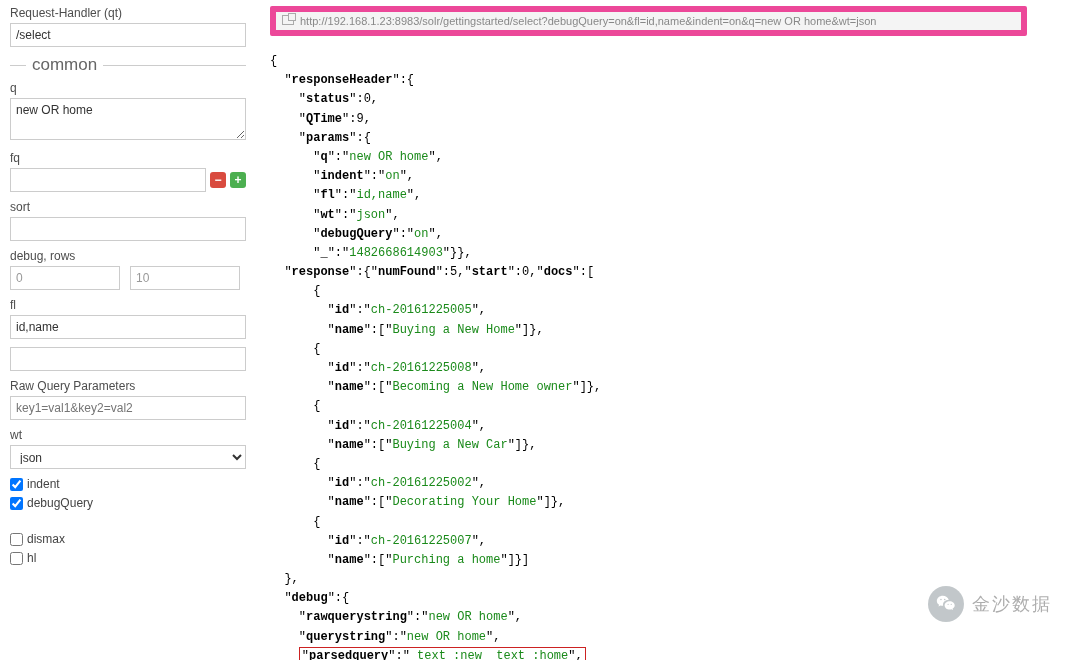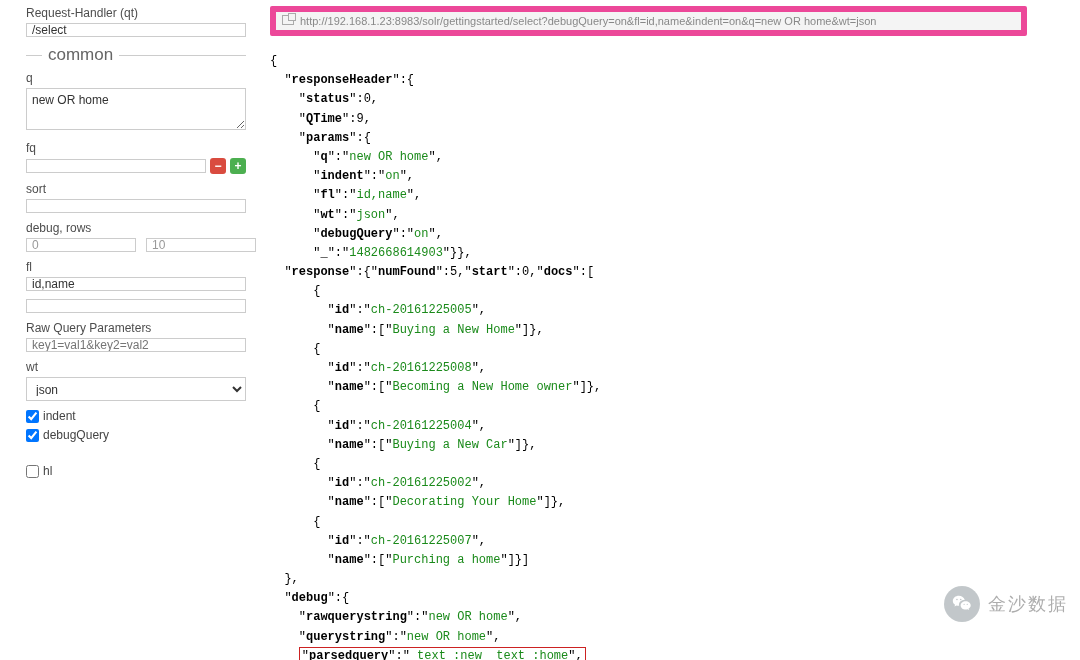--- a/index.html
+++ b/index.html
@@ -1,22 +1,22 @@
 <!DOCTYPE html>
 <html><head>
 <meta charset="utf-8">
 <style>
 * { box-sizing: border-box; margin: 0; padding: 0; }
 body { font-family: Arial, Helvetica, sans-serif; font-size: 12px; color: #333; background: #fff; display: flex; width: 1080px; height: 660px; overflow: hidden; }
-.left-panel { width: 256px; padding: 6px 10px 6px 26px; border-right: 0; flex-shrink: 0; }
+.left-panel { width: 256px; padding: 6px 10px 6px 10px; border-right: 0; flex-shrink: 0; }
 .right-panel { flex: 1; padding: 6px 0 0 14px; overflow: hidden; position: relative; }
 .field-group { margin-bottom: 8px; }
 .field-label { color: #4d4d4d; font-size: 12px; margin-bottom: 3px; display: block; }
 .input-text, .textarea, .select { width: 100%; font-size: 12px; padding: 4px 5px; border: 1px solid #ccc; background: #fff; color: #333; font-family: inherit; }
-.input-text { height: 14px; }
+.input-text { height: 24px; }
 .input-small { width: 110px; }
 .input-row { display: flex; gap: 10px; }
 .textarea { height: 42px; resize: both; min-height: 42px; }
 .select { height: 24px; }
 .placeholder-style { color: #999; }
 .legend-row { display: flex; align-items: center; margin: 8px 0 6px; }
 .legend-row .dash { flex: 0 0 16px; height: 1px; background: #ccc; margin-right: 6px; }
 .legend-row .legend-text { color: #666; font-size: 17px; }
 .legend-row .dash-after { flex: 1; height: 1px; background: #ccc; margin-left: 6px; }
 .fq-wrap { display: flex; align-items: center; gap: 4px; }
@@ -27,21 +27,21 @@
 .check-row { display: flex; align-items: center; gap: 4px; margin: 5px 0; color: #444; }
 .check-row input[type=checkbox] { margin: 0; }
 .url-bar { background: #f4f4f4; border: 6px solid #ec4899; padding: 3px 6px; font-size: 11px; color: #888; border-radius: 2px; width: 757px; display: flex; align-items: flex-start; gap: 6px; }
 .url-ico { display: inline-block; width: 12px; height: 10px; border: 1px solid #aaa; position: relative; }
 .url-ico::after { content: ""; position: absolute; top: -3px; right: -3px; width: 6px; height: 6px; border: 1px solid #aaa; background: #f4f4f4; }
 .json-pre { font-family: "Courier New", monospace; font-size: 12px; line-height: 1.6; white-space: pre; color: #000; margin-top: 16px; }
 .k { color: #000; font-weight: bold; text-align: right; }
 .s { color: #1a8a1a; }
 .n { color: #000; }
 .red-box { border: 1px solid #cc2222; display: inline; padding: 1px 2px; }
-.watermark { position: absolute; bottom: 38px; right: 12px; display: flex; align-items: center; gap: 8px; opacity: 0.6; }
+.watermark { position: absolute; bottom: 38px; right: 28px; display: flex; align-items: center; gap: 8px; opacity: 0.6; }
 .wm-circle { width: 36px; height: 36px; border-radius: 50%; background: #9aa3a7; display: flex; align-items: center; justify-content: center; }
 .wm-circle svg { width: 22px; height: 22px; fill: #fff; }
 .wm-text { font-size: 18px; color: #777; letter-spacing: 2px; }
 </style>
 </head>
 <body>
 
 <div class="left-panel">
   <div class="field-group">
     <label class="field-label">Request-Handler (qt)</label>
@@ -108,20 +108,24 @@
   </div>
   <div class="check-row">
     <input type="checkbox" checked="" style="">
     <span>debugQuery</span>
   </div>
 
   <div style="height:12px"></div>
 
   <div class="check-row">
     <input type="checkbox" style="">
+    <span>dismax</span>
+  </div>
+  <div class="check-row">
+    <input type="checkbox" style="">
     <span>hl</span>
   </div>
 </div>
 
 <div class="right-panel">
   <div class="url-bar">
     <span class="url-ico"></span>
     <span>http://192.168.1.23:8983/solr/gettingstarted/select?debugQuery=on&amp;fl=id,name&amp;indent=on&amp;q=new OR home&amp;wt=json</span>
   </div>
 

